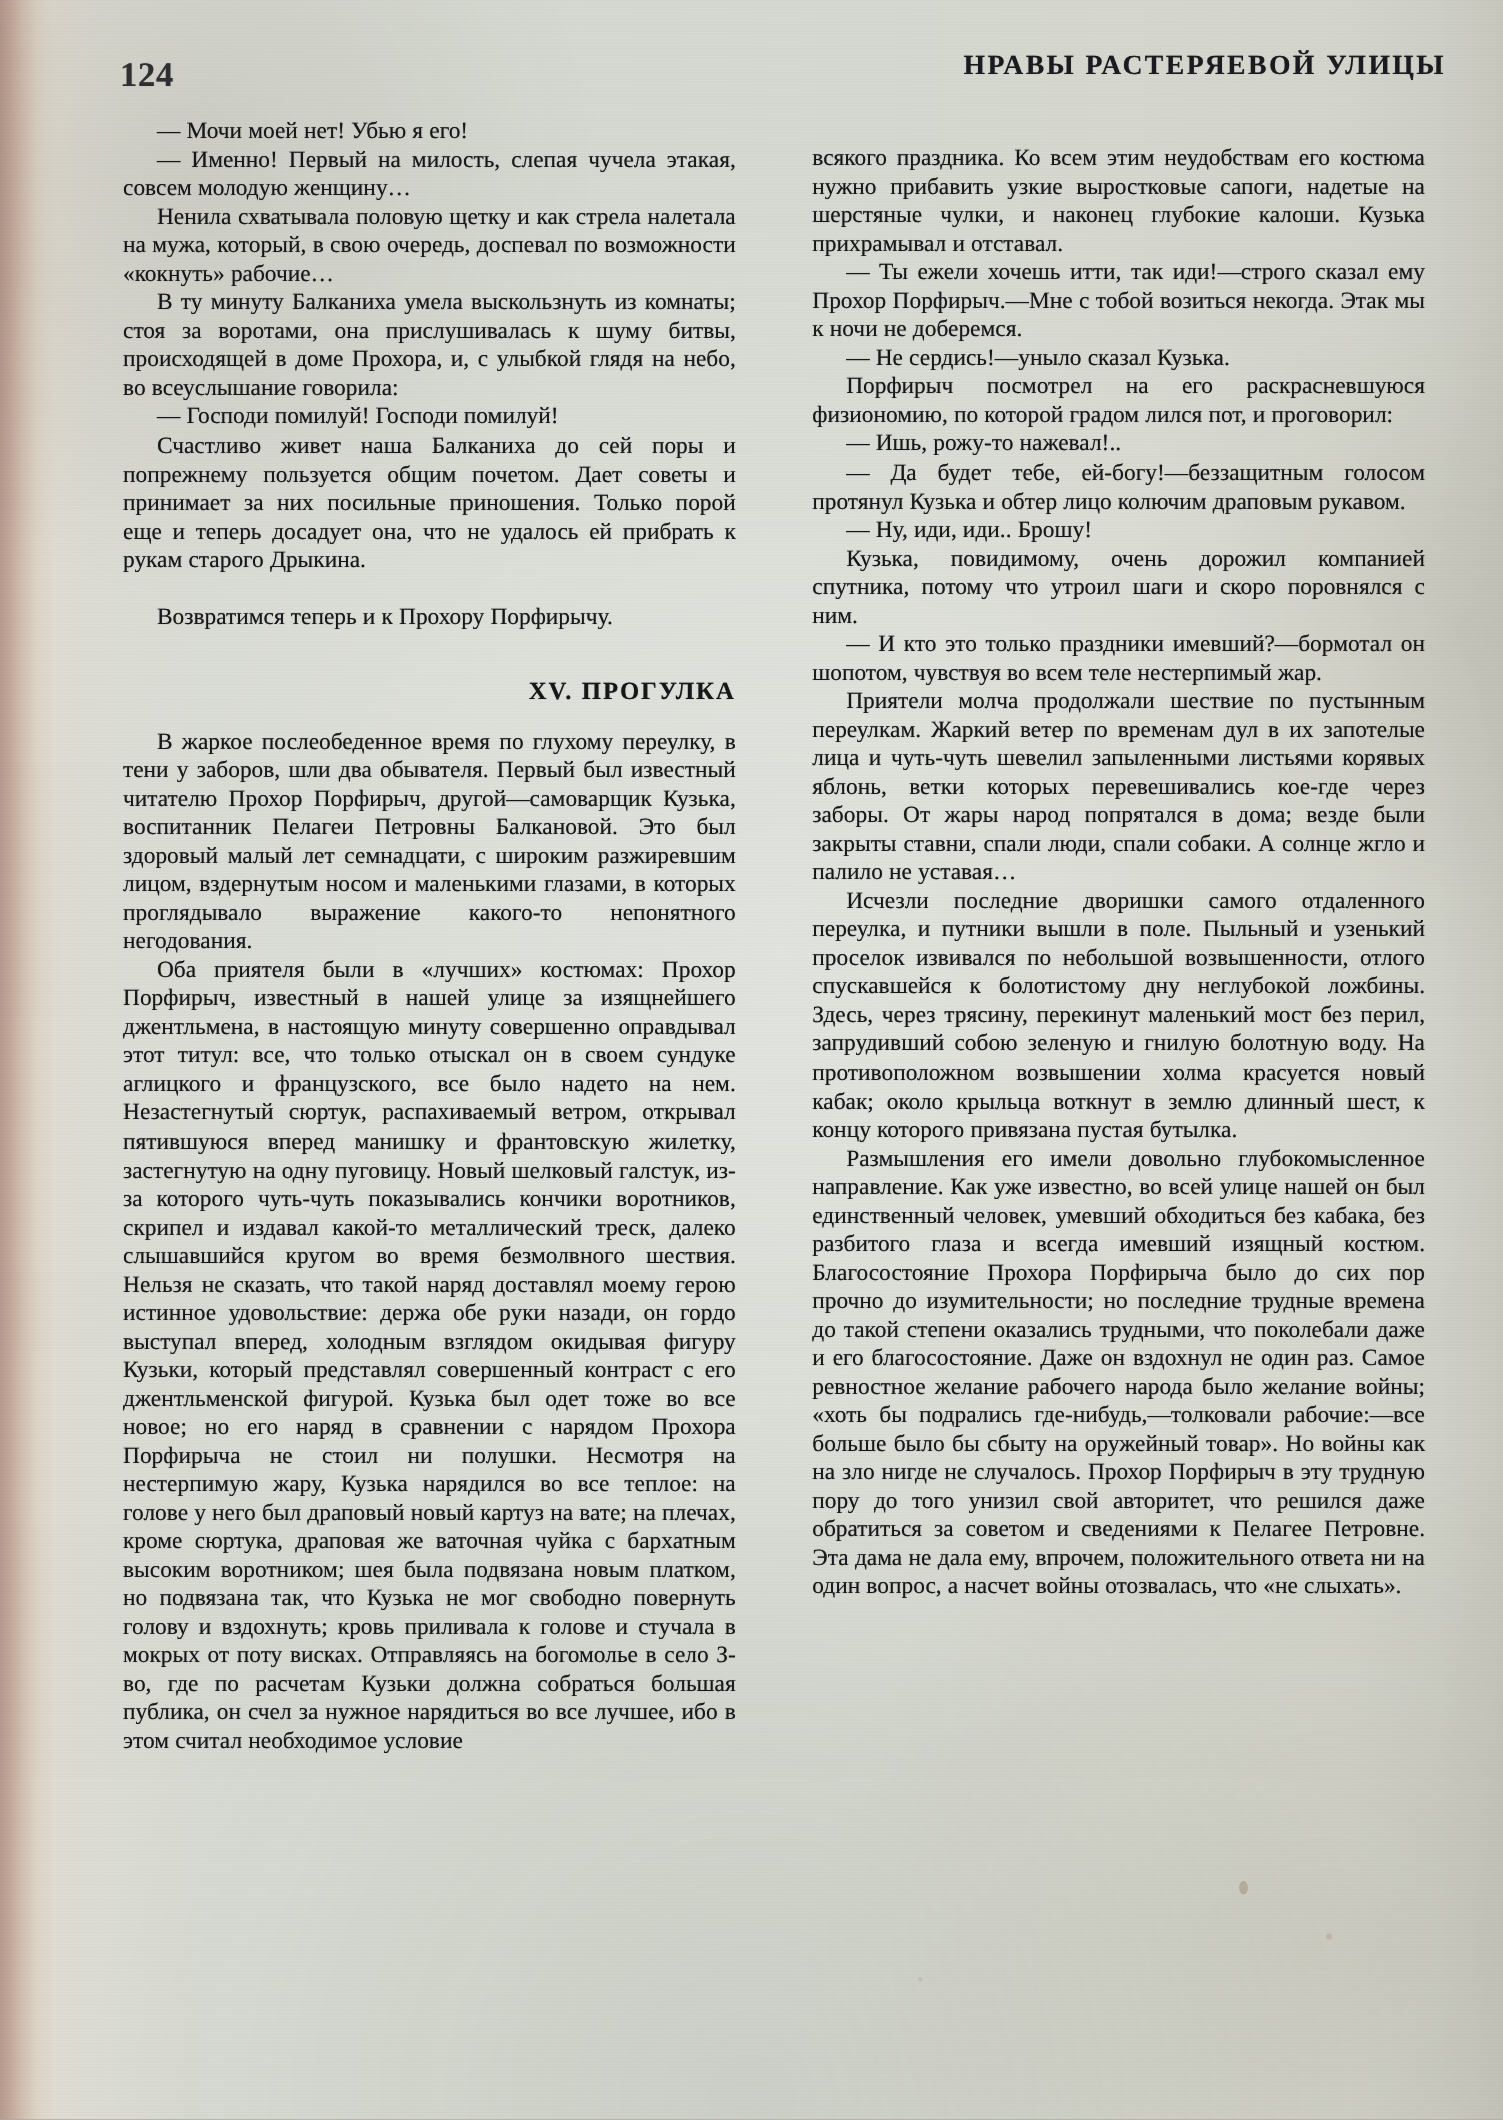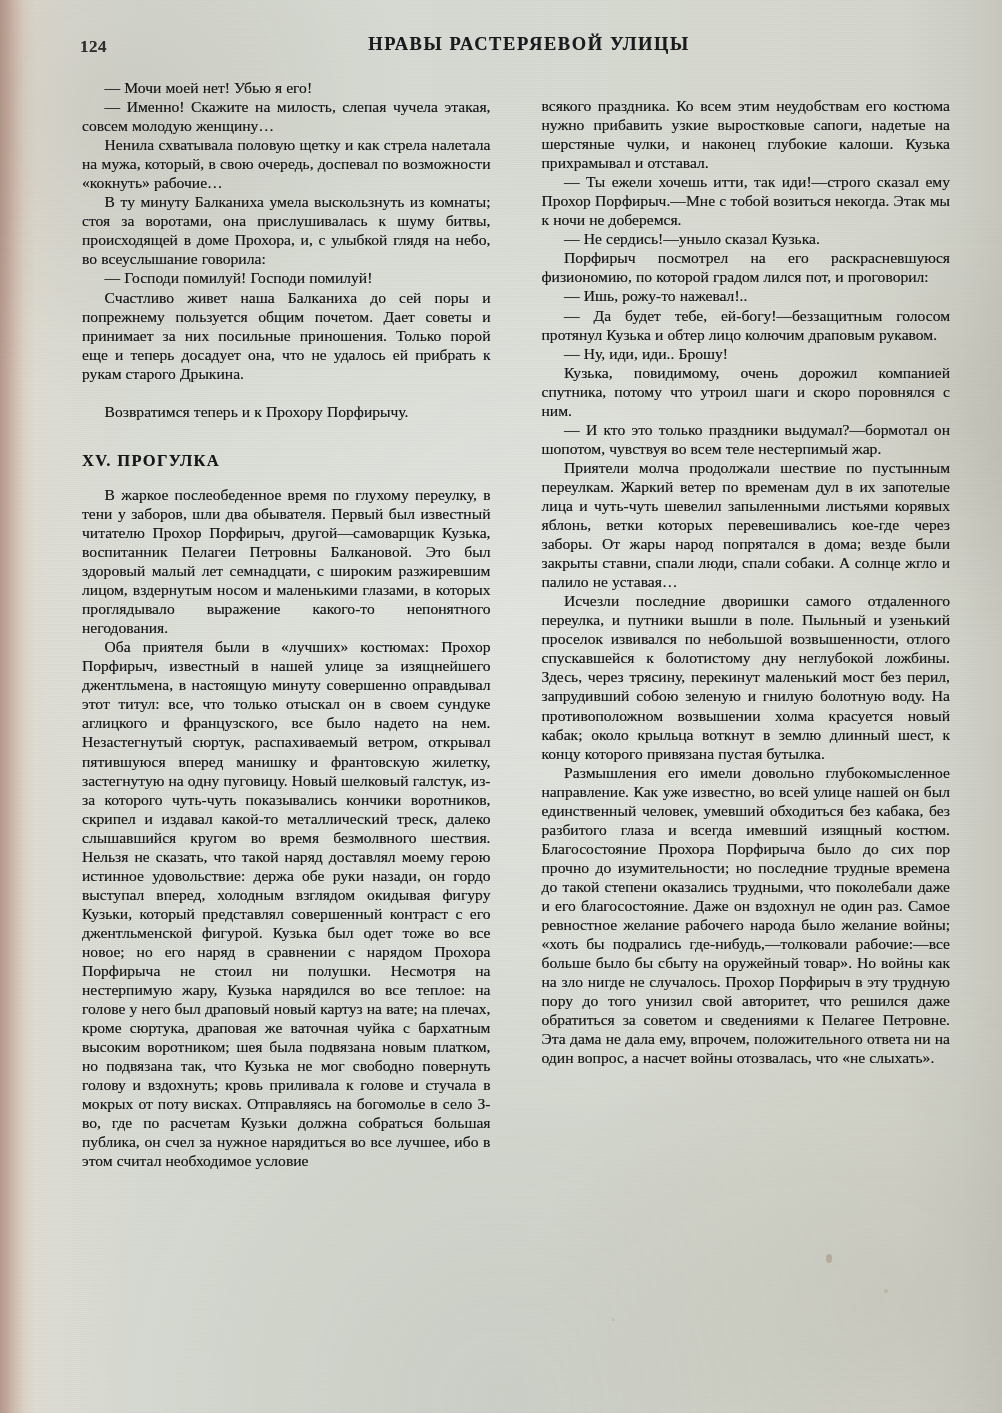--- a/index.html
+++ b/index.html
@@ -51,32 +51,32 @@
     position: absolute;
     top: 34px;
     left: 80px;
     right: 52px;
     height: 30px;
   }
   .folio {
     position: absolute;
     left: 0;
     top: 3px;
-    font-size: 17px;
+    font-size: 23px;
     font-weight: bold;
     letter-spacing: 0.5px;
     color: #222226;
     opacity: 0.92;
   }
   .running-head {
     position: absolute;
     left: 0;
     right: 0;
     top: 0;
-    text-align: center;
+    text-align: right;
     font-size: 18.5px;
     font-weight: bold;
     letter-spacing: 1.6px;
     color: #1b1b1f;
     transform: translateX(14px);
   }
 
   
   .columns {
     position: absolute;
@@ -101,21 +101,21 @@
     text-indent: 1.45em;
   }
   .col p.noindent { text-indent: 0; margin-top: 18px; }
   .col p.dialogue { text-indent: 1.45em; }
   .col p.gap-before { margin-top: 19px; }
 
   h2.chapter {
     margin: 30px 0 15px 0;
     font-size: 16.5px;
     font-weight: bold;
-    text-align: left;
+    text-align: right;
     letter-spacing: 1.3px;
     text-indent: 0;
   }
 
   
   .col, .running-head, .folio, h2.chapter {
     text-shadow: 0 0 0.55px rgba(20,20,25,0.55);
   }
 </style>
 </head>
@@ -129,39 +129,39 @@
   <div class="speck" style="left:612px;top:1318px;width:3px;height:3px;opacity:.5;"></div>
 
   <div class="page-header">
     <div class="folio">124</div>
     <div class="running-head">НРАВЫ РАСТЕРЯЕВОЙ УЛИЦЫ</div>
   </div>
 
   <div class="columns">
     <div class="col" id="col-left">
         <p class="dialogue">— Мочи моей нет! Убью я его!</p>
-        <p class="dialogue">— Именно! Скажите на милость, слепая чучела этакая, совсем молодую женщину…</p>
+        <p class="dialogue">— Именно! Первый на милость, слепая чучела этакая, совсем молодую женщину…</p>
         <p>Ненила схватывала половую щетку и как стрела налетала на мужа, который, в свою очередь, доспевал по возможности «кокнуть» рабочие…</p>
         <p>В ту минуту Балканиха умела выскользнуть из комнаты; стоя за воротами, она прислушивалась к шуму битвы, происходящей в доме Прохора, и, с улыбкой глядя на небо, во всеуслышание говорила:</p>
         <p class="dialogue">— Господи помилуй! Господи помилуй!</p>
         <p>Счастливо живет наша Балканиха до сей поры и попрежнему пользуется общим почетом. Дает советы и принимает за них посильные приношения. Только порой еще и теперь досадует она, что не удалось ей прибрать к рукам старого Дрыкина.</p>
         <p class="gap-before">Возвратимся теперь и к Прохору Порфирычу.</p>
         <h2 class="chapter">XV. ПРОГУЛКА</h2>
         <p>В жаркое послеобеденное время по глухому переулку, в тени у заборов, шли два обывателя. Первый был известный читателю Прохор Порфирыч, другой—самоварщик Кузька, воспитанник Пелагеи Петровны Балкановой. Это был здоровый малый лет семнадцати, с широким разжиревшим лицом, вздернутым носом и маленькими глазами, в которых проглядывало выражение какого-то непонятного негодования.</p>
         <p>Оба приятеля были в «лучших» костюмах: Прохор Порфирыч, известный в нашей улице за изящнейшего джентльмена, в настоящую минуту совершенно оправдывал этот титул: все, что только отыскал он в своем сундуке аглицкого и французского, все было надето на нем. Незастегнутый сюртук, распахиваемый ветром, открывал пятившуюся вперед манишку и франтовскую жилетку, застегнутую на одну пуговицу. Новый шелковый галстук, из-за которого чуть-чуть показывались кончики воротников, скрипел и издавал какой-то металлический треск, далеко слышавшийся кругом во время безмолвного шествия. Нельзя не сказать, что такой наряд доставлял моему герою истинное удовольствие: держа обе руки назади, он гордо выступал вперед, холодным взглядом окидывая фигуру Кузьки, который представлял совершенный контраст с его джентльменской фигурой. Кузька был одет тоже во все новое; но его наряд в сравнении с нарядом Прохора Порфирыча не стоил ни полушки. Несмотря на нестерпимую жару, Кузька нарядился во все теплое: на голове у него был драповый новый картуз на вате; на плечах, кроме сюртука, драповая же ваточная чуйка с бархатным высоким воротником; шея была подвязана новым платком, но подвязана так, что Кузька не мог свободно повернуть голову и вздохнуть; кровь приливала к голове и стучала в мокрых от поту висках. Отправляясь на богомолье в село З-во, где по расчетам Кузьки должна собраться большая публика, он счел за нужное нарядиться во все лучшее, ибо в этом считал необходимое условие</p>
       </div>
     <div class="col" id="col-right">
         <p class="noindent">всякого праздника. Ко всем этим неудобствам его костюма нужно прибавить узкие выростковые сапоги, надетые на шерстяные чулки, и наконец глубокие калоши. Кузька прихрамывал и отставал.</p>
         <p class="dialogue">— Ты ежели хочешь итти, так иди!—строго сказал ему Прохор Порфирыч.—Мне с тобой возиться некогда. Этак мы к ночи не доберемся.</p>
         <p class="dialogue">— Не сердись!—уныло сказал Кузька.</p>
         <p>Порфирыч посмотрел на его раскрасневшуюся физиономию, по которой градом лился пот, и проговорил:</p>
         <p class="dialogue">— Ишь, рожу-то нажевал!..</p>
         <p class="dialogue">— Да будет тебе, ей-богу!—беззащитным голосом протянул Кузька и обтер лицо колючим драповым рукавом.</p>
         <p class="dialogue">— Ну, иди, иди.. Брошу!</p>
         <p>Кузька, повидимому, очень дорожил компанией спутника, потому что утроил шаги и скоро поровнялся с ним.</p>
-        <p class="dialogue">— И кто это только праздники выдумал?—бормотал он шопотом, чувствуя во всем теле нестерпимый жар.</p>
+        <p class="dialogue">— И кто это только праздники имевший?—бормотал он шопотом, чувствуя во всем теле нестерпимый жар.</p>
         <p>Приятели молча продолжали шествие по пустынным переулкам. Жаркий ветер по временам дул в их запотелые лица и чуть-чуть шевелил запыленными листьями корявых яблонь, ветки которых перевешивались кое-где через заборы. От жары народ попрятался в дома; везде были закрыты ставни, спали люди, спали собаки. А солнце жгло и палило не уставая…</p>
         <p>Исчезли последние дворишки самого отдаленного переулка, и путники вышли в поле. Пыльный и узенький проселок извивался по небольшой возвышенности, отлого спускавшейся к болотистому дну неглубокой ложбины. Здесь, через трясину, перекинут маленький мост без перил, запрудивший собою зеленую и гнилую болотную воду. На противоположном возвышении холма красуется новый кабак; около крыльца воткнут в землю длинный шест, к концу которого привязана пустая бутылка.</p>
         <p>Размышления его имели довольно глубокомысленное направление. Как уже известно, во всей улице нашей он был единственный человек, умевший обходиться без кабака, без разбитого глаза и всегда имевший изящный костюм. Благосостояние Прохора Порфирыча было до сих пор прочно до изумительности; но последние трудные времена до такой степени оказались трудными, что поколебали даже и его благосостояние. Даже он вздохнул не один раз. Самое ревностное желание рабочего народа было желание войны; «хоть бы подрались где-нибудь,—толковали рабочие:—все больше было бы сбыту на оружейный товар». Но войны как на зло нигде не случалось. Прохор Порфирыч в эту трудную пору до того унизил свой авторитет, что решился даже обратиться за советом и сведениями к Пелагее Петровне. Эта дама не дала ему, впрочем, положительного ответа ни на один вопрос, а насчет войны отозвалась, что «не слыхать».</p>
       </div>
   </div>
 
 </div>
 
 </body></html>

